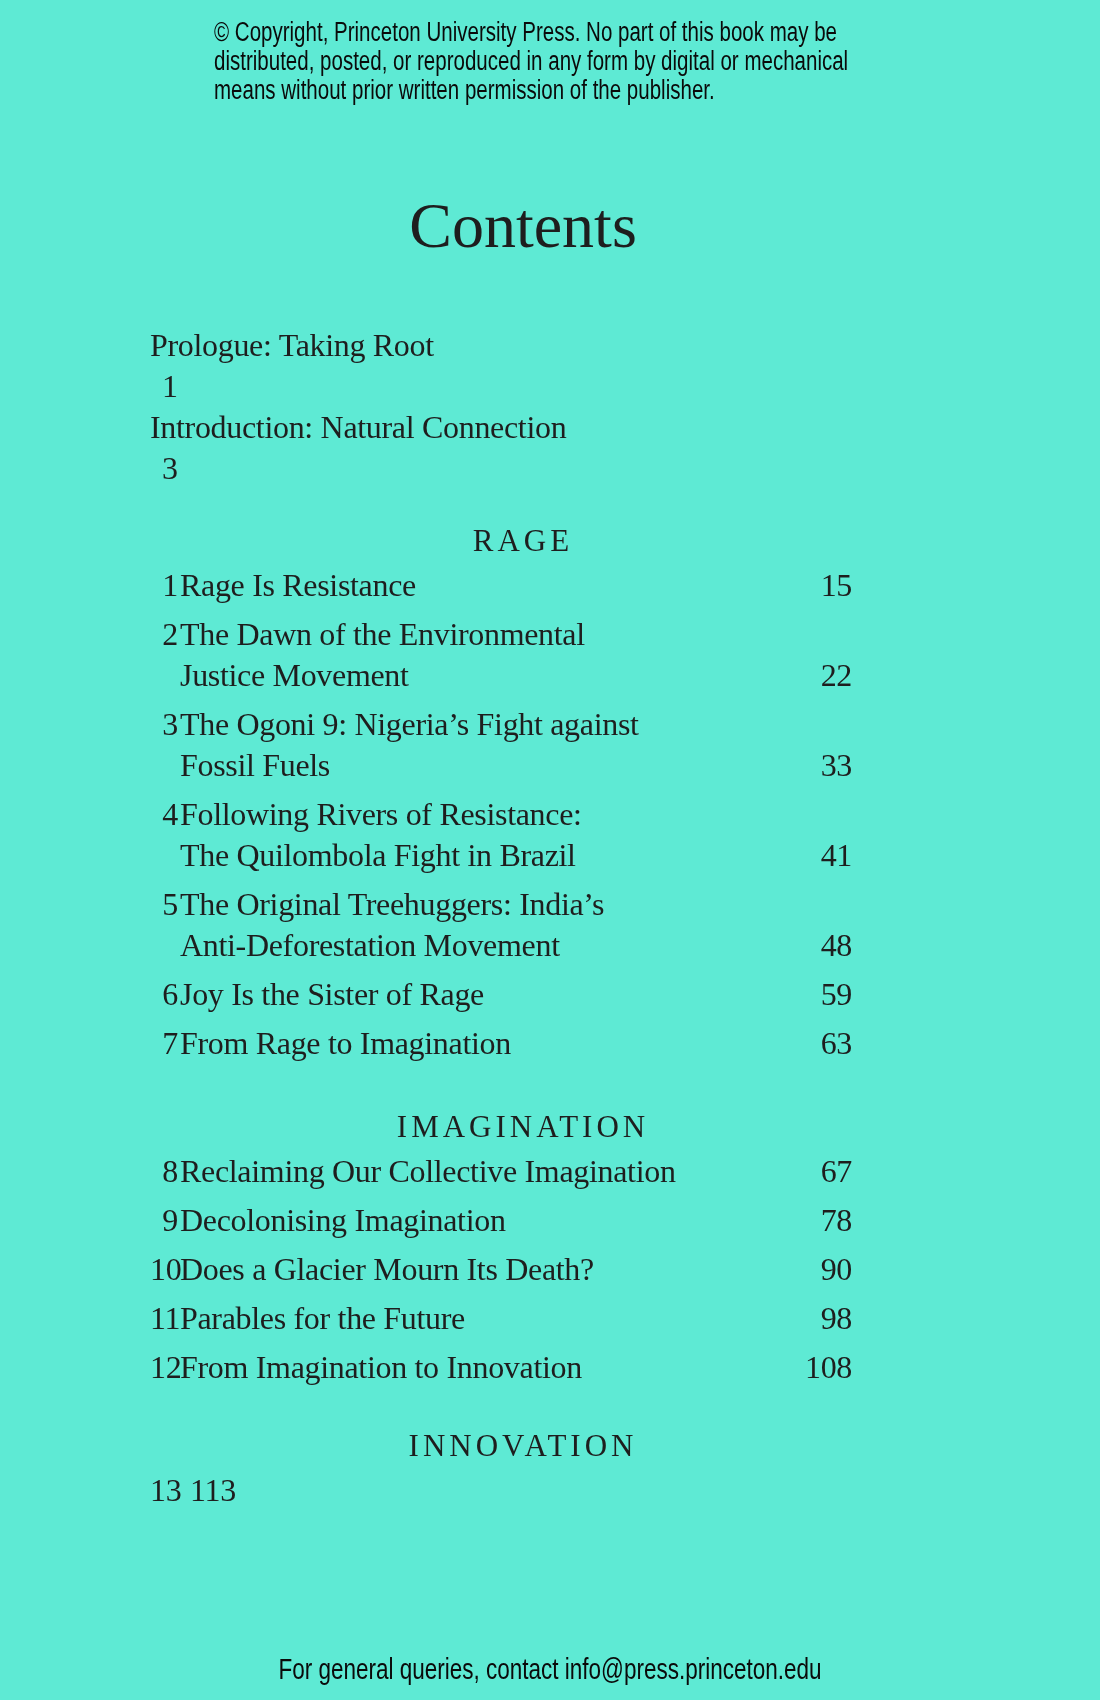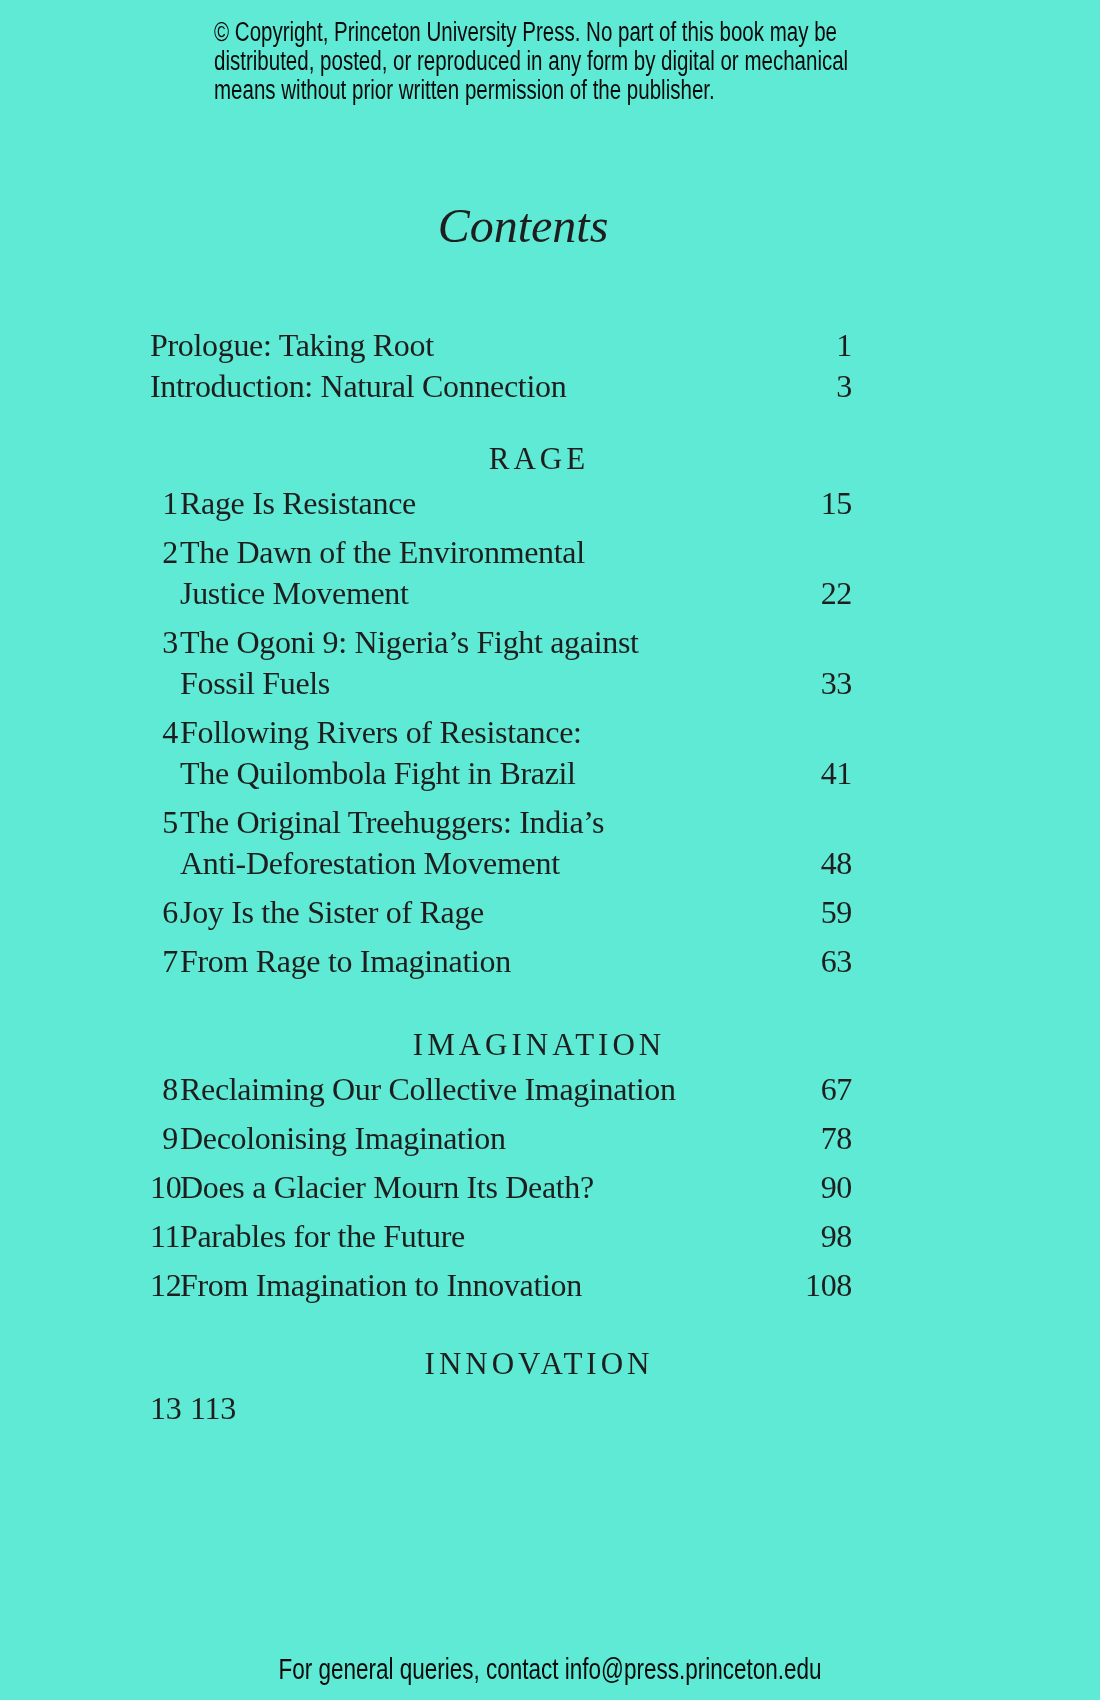--- a/index.html
+++ b/index.html
@@ -18,38 +18,37 @@
     font-size:27px;line-height:29px;
     color:#0a0a0a;
     transform:scaleX(0.76);
     transform-origin:left top;
     white-space:nowrap;
   }
   
   .contents-title{
     position:absolute;left:172px;top:200px;width:702px;
     text-align:center;
-    font-size:48px;line-height:52px;
+    font-size:64px;line-height:52px;
     color:#1e1e1e;
-    font-style:italic;
   }
   
   .toc{
     position:absolute;left:150px;top:325px;width:702px;
     font-size:32px;
     letter-spacing:-0.01em;
     color:#1e1e1e;
   }
-  .fm-row{display:flex;line-height:41px;}
+  .fm-row{display:flex;line-height:41px;flex-direction:column;}
   .fm-title{flex:1;}
   .pg{margin-left:12px;white-space:nowrap;}
   .heading{
     line-height:41px;
     text-align:center;
-    position:relative;left:38px;
+    position:relative;left:22px;
     font-size:31px;
     letter-spacing:4px;
     margin-bottom:4px;
   }
   .h-rage{margin-top:31px;}
   .h-imagination{margin-top:42px;}
   .h-innovation{margin-top:37px;}
   .entry{display:flex;align-items:flex-start;margin-top:8px;}
   .heading + .entry{margin-top:4px;}
   .entry .num{width:28px;text-align:right;line-height:41px;}

